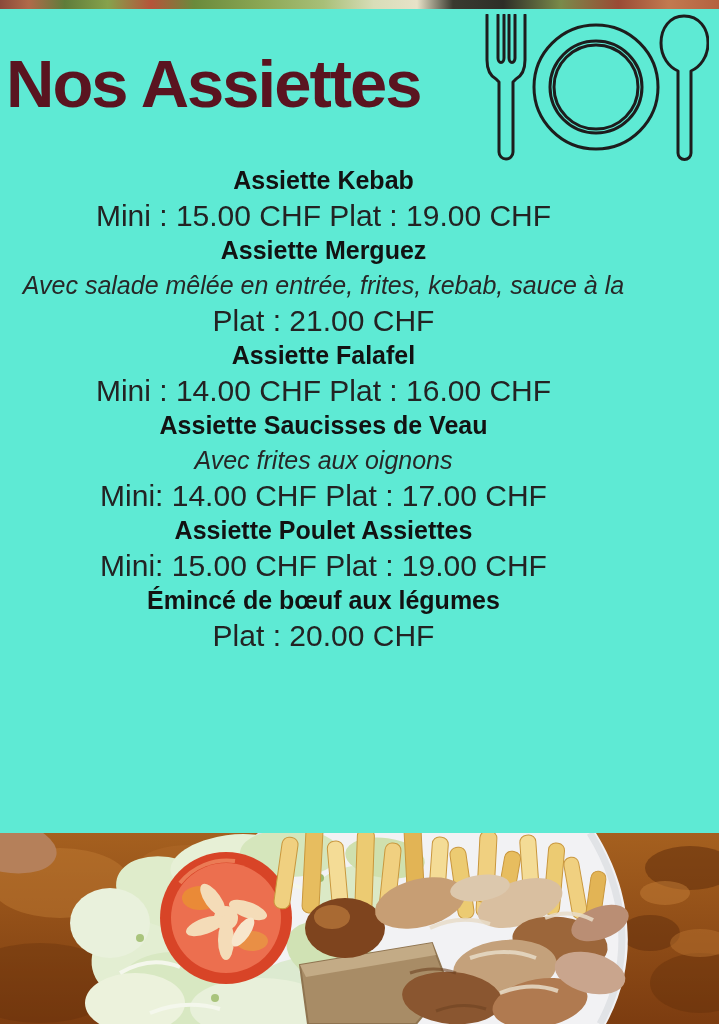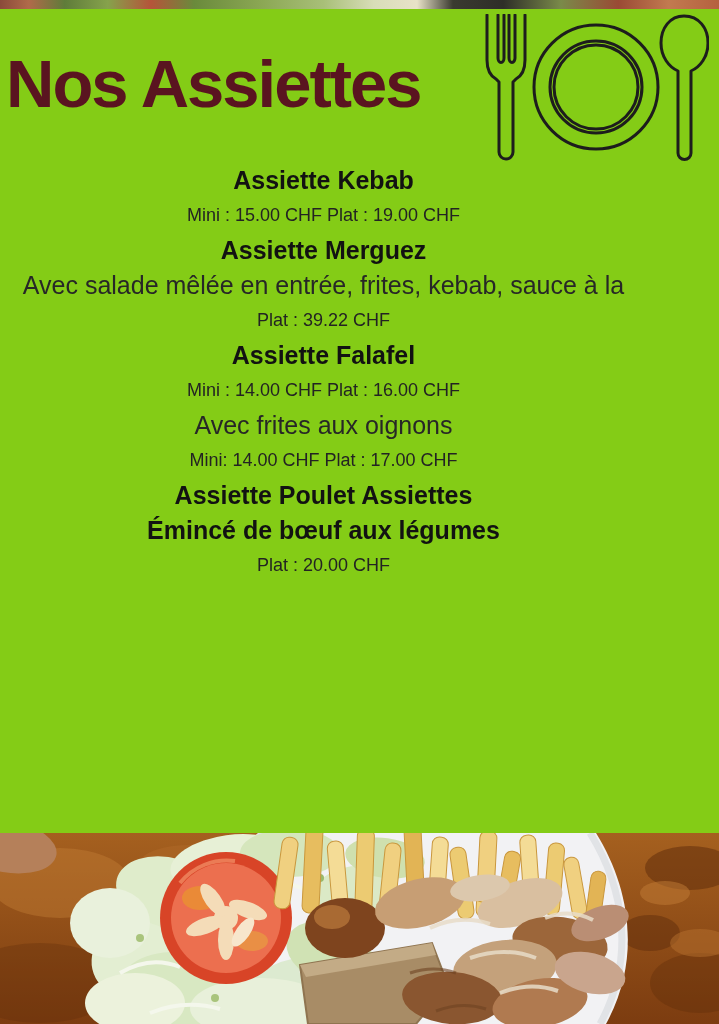--- a/index.html
+++ b/index.html
@@ -1,39 +1,39 @@
 <!DOCTYPE html>
 <html><head>
 <meta charset="utf-8">
 <style>
   html,body{margin:0;padding:0;background:#f7efdc;}
   .page{
     position:relative;width:719px;height:1024px;overflow:hidden;
-    background:#84cc16;font-family:"Liberation Sans",sans-serif;
+    background:#5eead4;font-family:"Liberation Sans",sans-serif;
   }
   .top-strip{
     position:absolute;top:0;left:0;width:719px;height:9px;
     background:linear-gradient(90deg,
       #8a4a3a 0%,#b06a4a 4%,#5f7c3a 9%,#86a24c 15%,#b5543a 21%,
       #6a8a3c 27%,#8aa653 36%,#a8bf78 45%,#d8ddb8 52%,#e8e2c8 58%,
       #3a3a30 63%,#2e2e28 70%,#7a8a4a 78%,#9a4a35 86%,#c27a50 93%,#b5613f 100%);
   }
   .title{
     position:absolute;top:50px;left:6px;margin:0;
     font-size:67px;line-height:1;font-weight:bold;letter-spacing:-2px;
     color:#5a1420;white-space:nowrap;
   }
   .cutlery{position:absolute;left:484px;top:14px;width:225px;height:153px;}
   .menu{
     position:absolute;top:163px;left:0;width:647px;text-align:center;
     color:#232323;
   }
-  .menu p{margin:0;height:35px;line-height:35px;font-size:18px;white-space:nowrap;}
+  .menu p{margin:0;height:35px;line-height:35px;font-size:30px;white-space:nowrap;}
   .menu p.item-name{font-weight:bold;font-size:25px;color:#121212;}
-  .menu p.item-desc{font-size:25px;color:#272727;}
+  .menu p.item-desc{font-size:25px;color:#272727;font-style:italic;}
   .photo{position:absolute;top:833px;left:0;width:719px;height:191px;}
 </style>
 </head>
 <body>
 
 <div class="page">
 
   <div class="top-strip"></div>
 
   <h1 class="title">Nos Assiettes</h1>
@@ -54,30 +54,32 @@
     </g>
   </svg>
 
   <div class="menu">
     <p class="item-name">Assiette Kebab</p>
     <p class="item-price">Mini : 15.00 CHF Plat : 19.00 CHF</p>
 
     <p class="item-name">Assiette Merguez</p>
 
     <p class="item-desc">Avec salade mêlée en entrée, frites, kebab, sauce à la</p>
-    <p class="item-price">Plat : 39.22 CHF</p>
+    <p class="item-price">Plat : 21.00 CHF</p>
 
     <p class="item-name">Assiette Falafel</p>
     <p class="item-price">Mini : 14.00 CHF Plat : 16.00 CHF</p>
 
 
+    <p class="item-name">Assiette Saucisses de Veau</p>
     <p class="item-desc">Avec frites aux oignons</p>
     <p class="item-price">Mini: 14.00 CHF Plat : 17.00 CHF</p>
 
     <p class="item-name">Assiette Poulet Assiettes</p>
+    <p class="item-price">Mini: 15.00 CHF Plat : 19.00 CHF</p>
 
     <p class="item-name">Émincé de bœuf aux légumes</p>
     <p class="item-price">Plat : 20.00 CHF</p>
   </div>
 
   <svg class="photo" viewBox="0 0 719 191">
     <defs>
       <linearGradient id="wood" x1="0" y1="0" x2="0" y2="1">
         <stop offset="0" stop-color="#a5601f"></stop>
         <stop offset="1" stop-color="#7c3c10"></stop>

